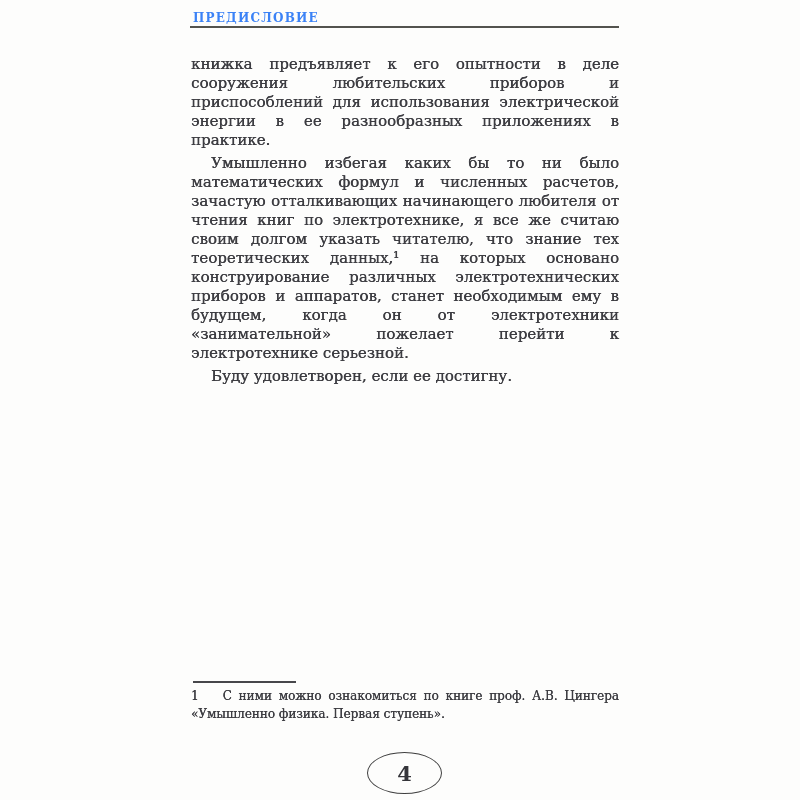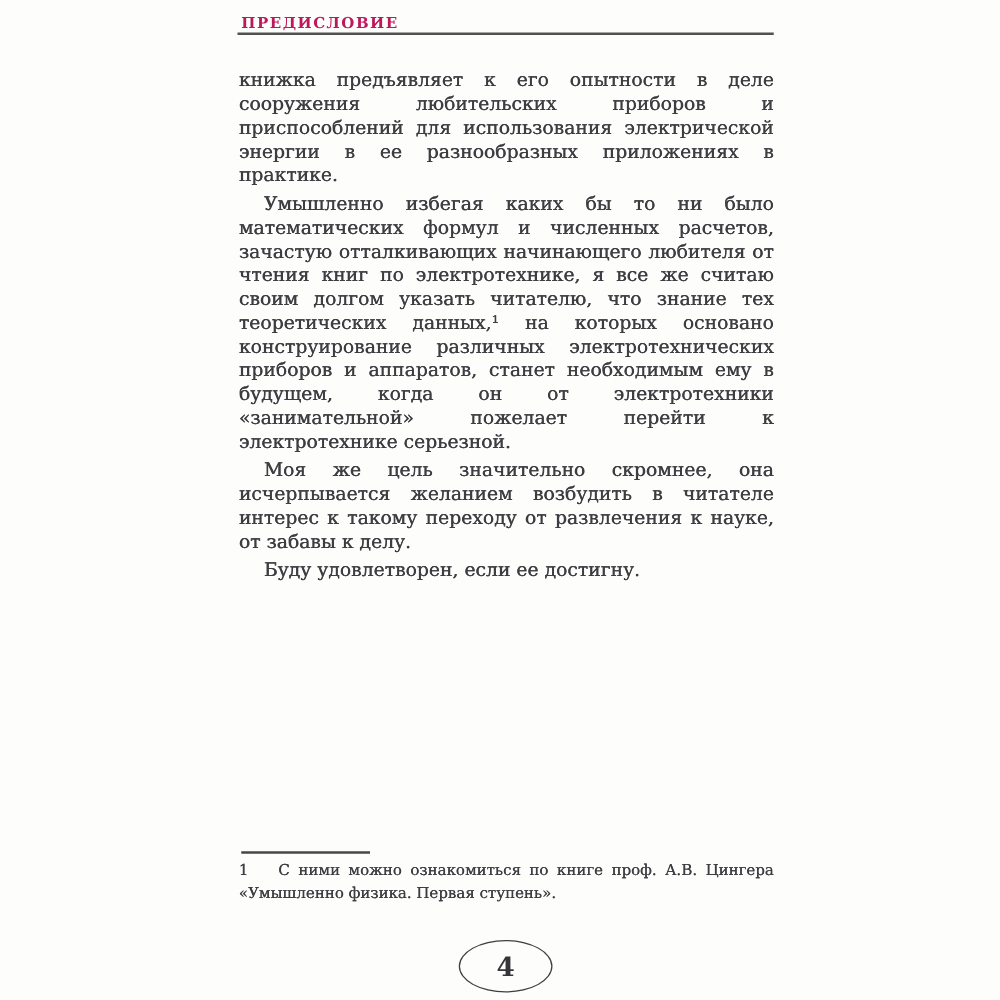--- a/index.html
+++ b/index.html
@@ -16,21 +16,21 @@
       color: #3d3d42;
       overflow: hidden;
     }
     .running-head {
       position: absolute;
       left: 193px;
       top: 11px;
       font-size: 12px;
       font-weight: bold;
       letter-spacing: 1.2px;
-      color: #be185d;
+      color: #3b82f6;
       white-space: nowrap;
     }
     .head-rule {
       position: absolute;
       left: 190px;
       top: 26px;
       width: 429px;
       height: 2px;
       background: #53534e;
     }
@@ -98,21 +98,20 @@
 
 <div class="sheet">
 
   <div class="running-head">ПРЕДИСЛОВИЕ</div>
 
   <div class="head-rule"></div>
 
   <div class="body-text">
     <p>книжка предъявляет к его опытности в деле сооружения любительских приборов и приспособлений для использования электрической энергии в ее разнообразных приложениях в практике.</p>
     <p class="indent">Умышленно избегая каких бы то ни было математических формул и численных расчетов, зачастую отталкивающих начинающего любителя от чтения книг по электротехнике, я все же считаю своим долгом указать читателю, что знание тех теоретических данных,¹ на которых основано конструирование различных электротехнических приборов и аппаратов, станет необходимым ему в будущем, когда он от электротехники «занимательной» пожелает перейти к электротехнике серьезной.</p>
-    <p class="indent">Моя же цель значительно скромнее, она исчерпывается желанием возбудить в читателе интерес к такому переходу от развлечения к науке, от забавы к делу.</p>
     <p class="indent">Буду удовлетворен, если ее достигну.</p>
   </div>
 
   <div class="footnote-rule"></div>
 
   <p class="footnote">
     <span class="fn-marker">1</span><span>С ними можно ознакомиться по книге проф. А.В. Цингера «Умышленно физика. Первая ступень».</span>
   </p>
 
   <div class="page-oval">

